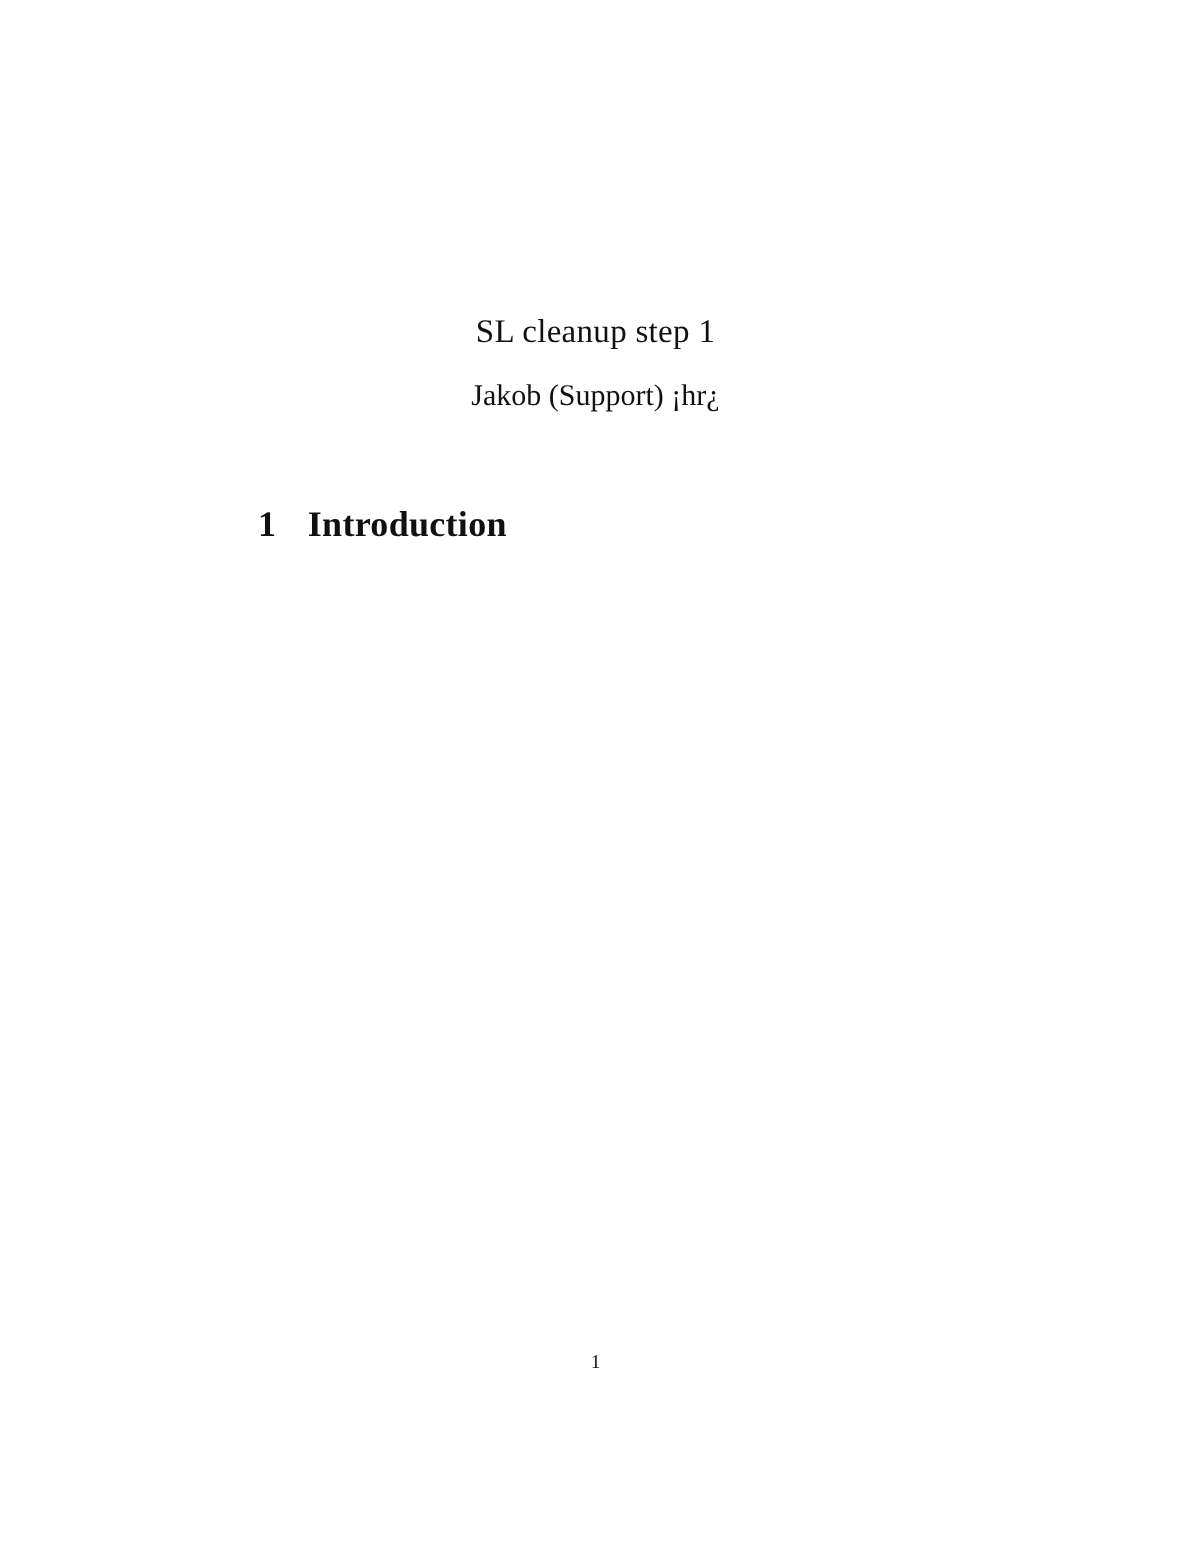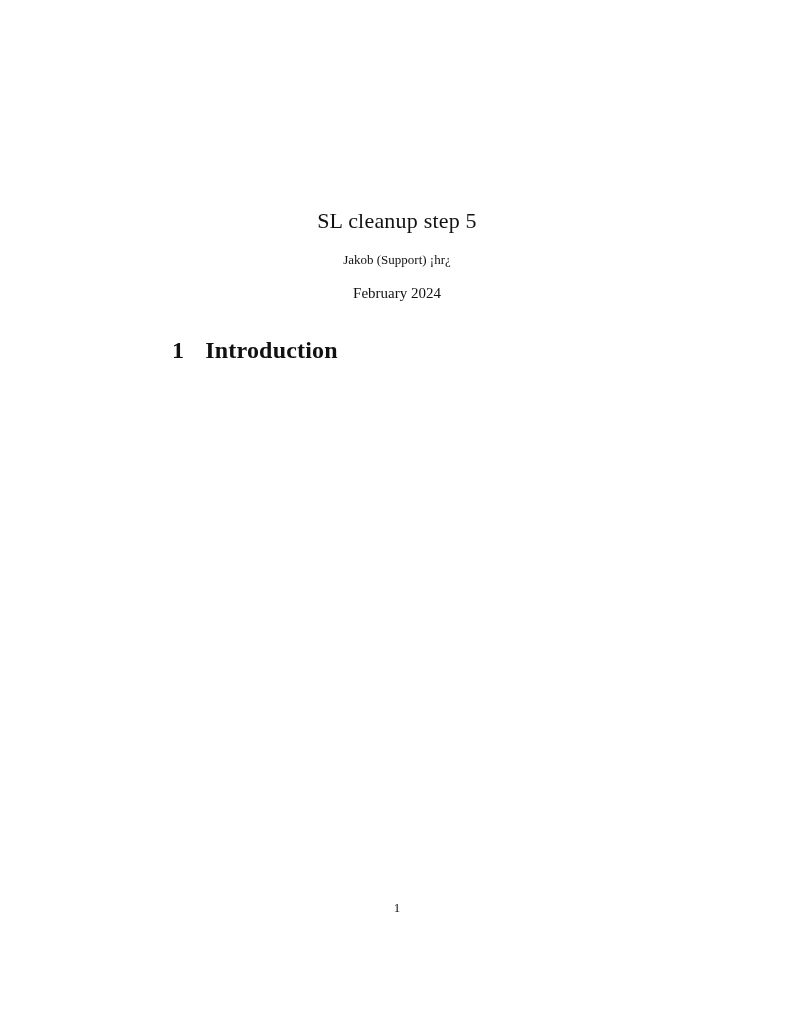--- a/index.html
+++ b/index.html
@@ -29,21 +29,21 @@
     line-height: 1.2;
     letter-spacing: 0.2px;
     margin: 0;
   }
   .doc-author {
     position: absolute;
     left: 0;
     top: 252px;
     width: 100%;
     text-align: center;
-    font-size: 13px;
+    font-size: 20px;
     line-height: 1.2;
   }
   .doc-date {
     position: absolute;
     left: 0;
     top: 284px;
     width: 100%;
     text-align: center;
     font-size: 15px;
     line-height: 1.2;
@@ -69,26 +69,25 @@
     text-align: center;
     font-size: 13px;
   }
 </style>
 </head>
 <body>
 
 <div class="page">
 
   <div class="titleblock">
-    <h1 class="doc-title">SL cleanup step 5</h1>
+    <h1 class="doc-title">SL cleanup step 1</h1>
   </div>
 
   <div class="doc-author">Jakob (Support) ¡hr¿</div>
 
-  <div class="doc-date">February 2024</div>
 
   <div class="section-heading">
     <span class="section-number">1</span><span>Introduction</span>
   </div>
 
   <div class="page-number">1</div>
 
 </div>
 
 </body></html>

